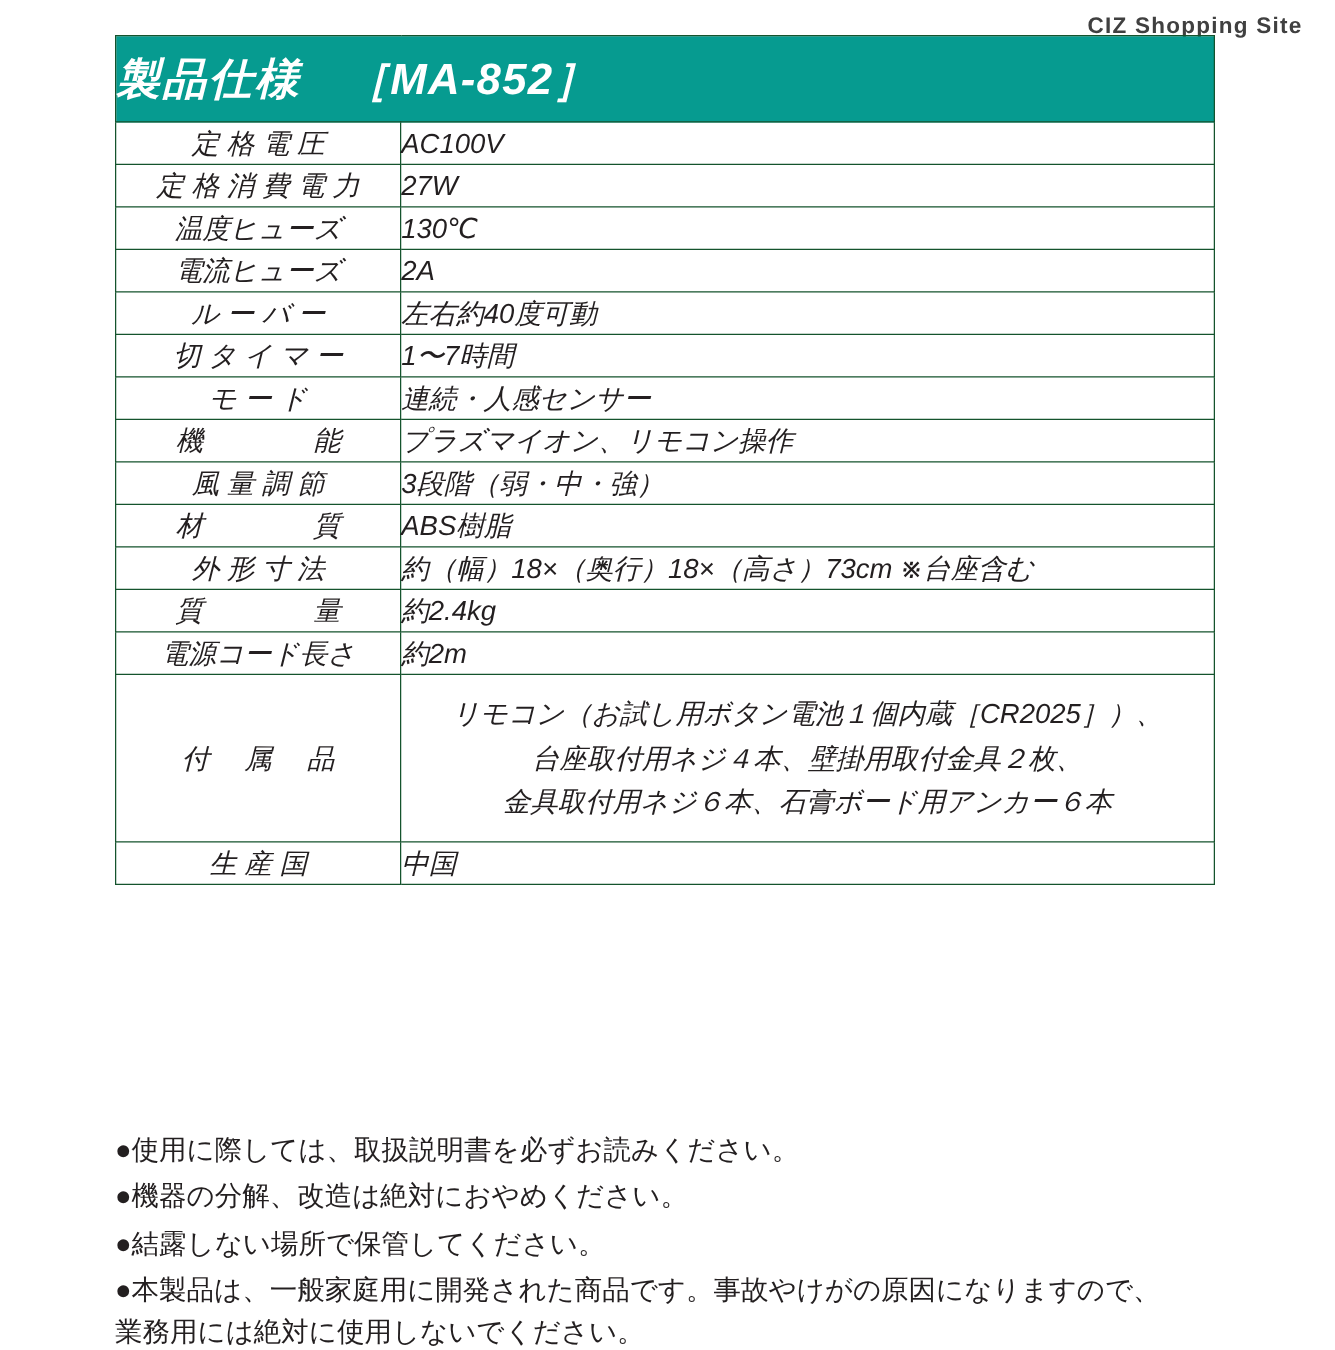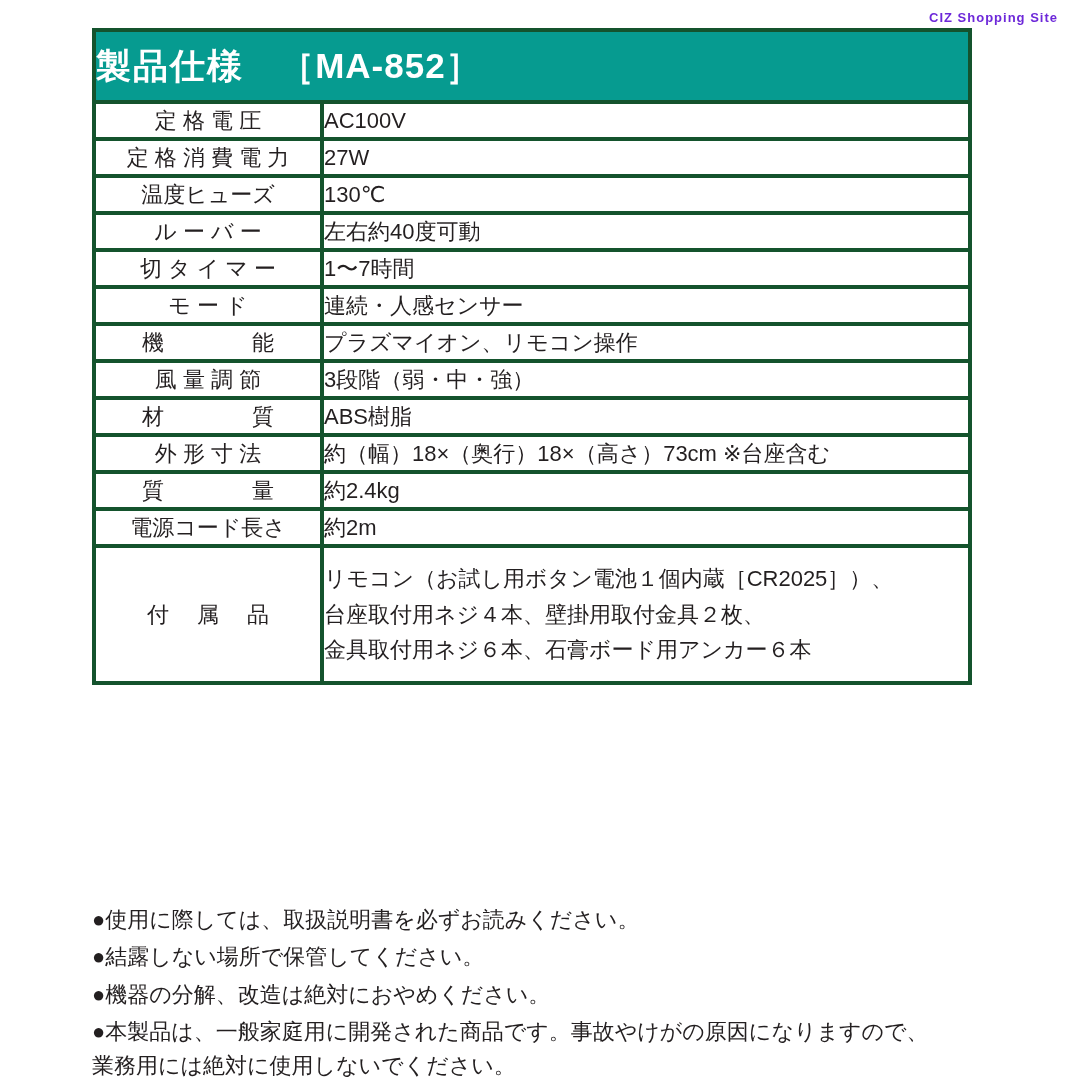--- a/index.html
+++ b/index.html
@@ -20,46 +20,47 @@
     position: absolute;
     left: 0;
     top: 0;
     width: 1068px;
     height: 1080px;
   }
 
   
   .watermark {
     position: absolute;
-    right: 10px;
+    right: 26px;
     top: 10px;
-    font-size: 13px;
+    font-size: 18px;
     letter-spacing: 1px;
-    color: #6d28d9;
+    color: #404040;
     font-weight: bold;
     user-select: none;
   }
 
   .spec-wrap {
     position: absolute;
     left: 92px;
     top: 28px;
     width: 880px;
   }
 
   table.spec {
     border-collapse: collapse;
     width: 880px;
     table-layout: fixed;
   }
 
   table.spec td {
-    border: 4px solid #14532d;
+    border: 1px solid #14532d;
     padding: 0;
     vertical-align: middle;
+    font-style: italic;
   }
 
   .title-row td {
     background: #069b90;
     border: 1px solid #069b90;
     height: 68px;
     padding-left: 32px;
   }
   .title-text {
     color: #ffffff;
@@ -132,20 +133,24 @@
           </tr>
           <tr>
             <td class="label">定 格 消 費 電 力</td>
             <td class="value">27W</td>
           </tr>
           <tr>
             <td class="label">温度ヒューズ</td>
             <td class="value">130℃</td>
           </tr>
           <tr>
+            <td class="label">電流ヒューズ</td>
+            <td class="value">2A</td>
+          </tr>
+          <tr>
             <td class="label">ル ー バ ー</td>
             <td class="value">左右約40度可動</td>
           </tr>
           <tr>
             <td class="label">切 タ イ マ ー</td>
             <td class="value">1〜7時間</td>
           </tr>
           <tr>
             <td class="label">モ ー ド</td>
             <td class="value">連続・人感センサー</td>
@@ -169,29 +174,33 @@
           <tr>
             <td class="label">質　　　　量</td>
             <td class="value">約2.4kg</td>
           </tr>
           <tr>
             <td class="label">電源コード長さ</td>
             <td class="value">約2m</td>
           </tr>
           <tr>
             <td class="label">付　 属　 品</td>
-            <td class="value multi" style="white-space: pre-line;">リモコン（お試し用ボタン電池１個内蔵［CR2025］）、
+            <td class="value multi" style="white-space: pre-line; text-align: center;">リモコン（お試し用ボタン電池１個内蔵［CR2025］）、
 台座取付用ネジ４本、壁掛用取付金具２枚、
 金具取付用ネジ６本、石膏ボード用アンカー６本</td>
+          </tr>
+          <tr>
+            <td class="label">生 産 国</td>
+            <td class="value">中国</td>
           </tr>
         </tbody>
     </table>
   </div>
 
   <div class="notes">
       <div class="note">●使用に際しては、取扱説明書を必ずお読みください。</div>
+      <div class="note">●機器の分解、改造は絶対におやめください。</div>
       <div class="note">●結露しない場所で保管してください。</div>
-      <div class="note">●機器の分解、改造は絶対におやめください。</div>
       <div class="note">●本製品は、一般家庭用に開発された商品です。事故やけがの原因になりますので、
 業務用には絶対に使用しないでください。</div>
     </div>
 
 </div>
 
 </body></html>

